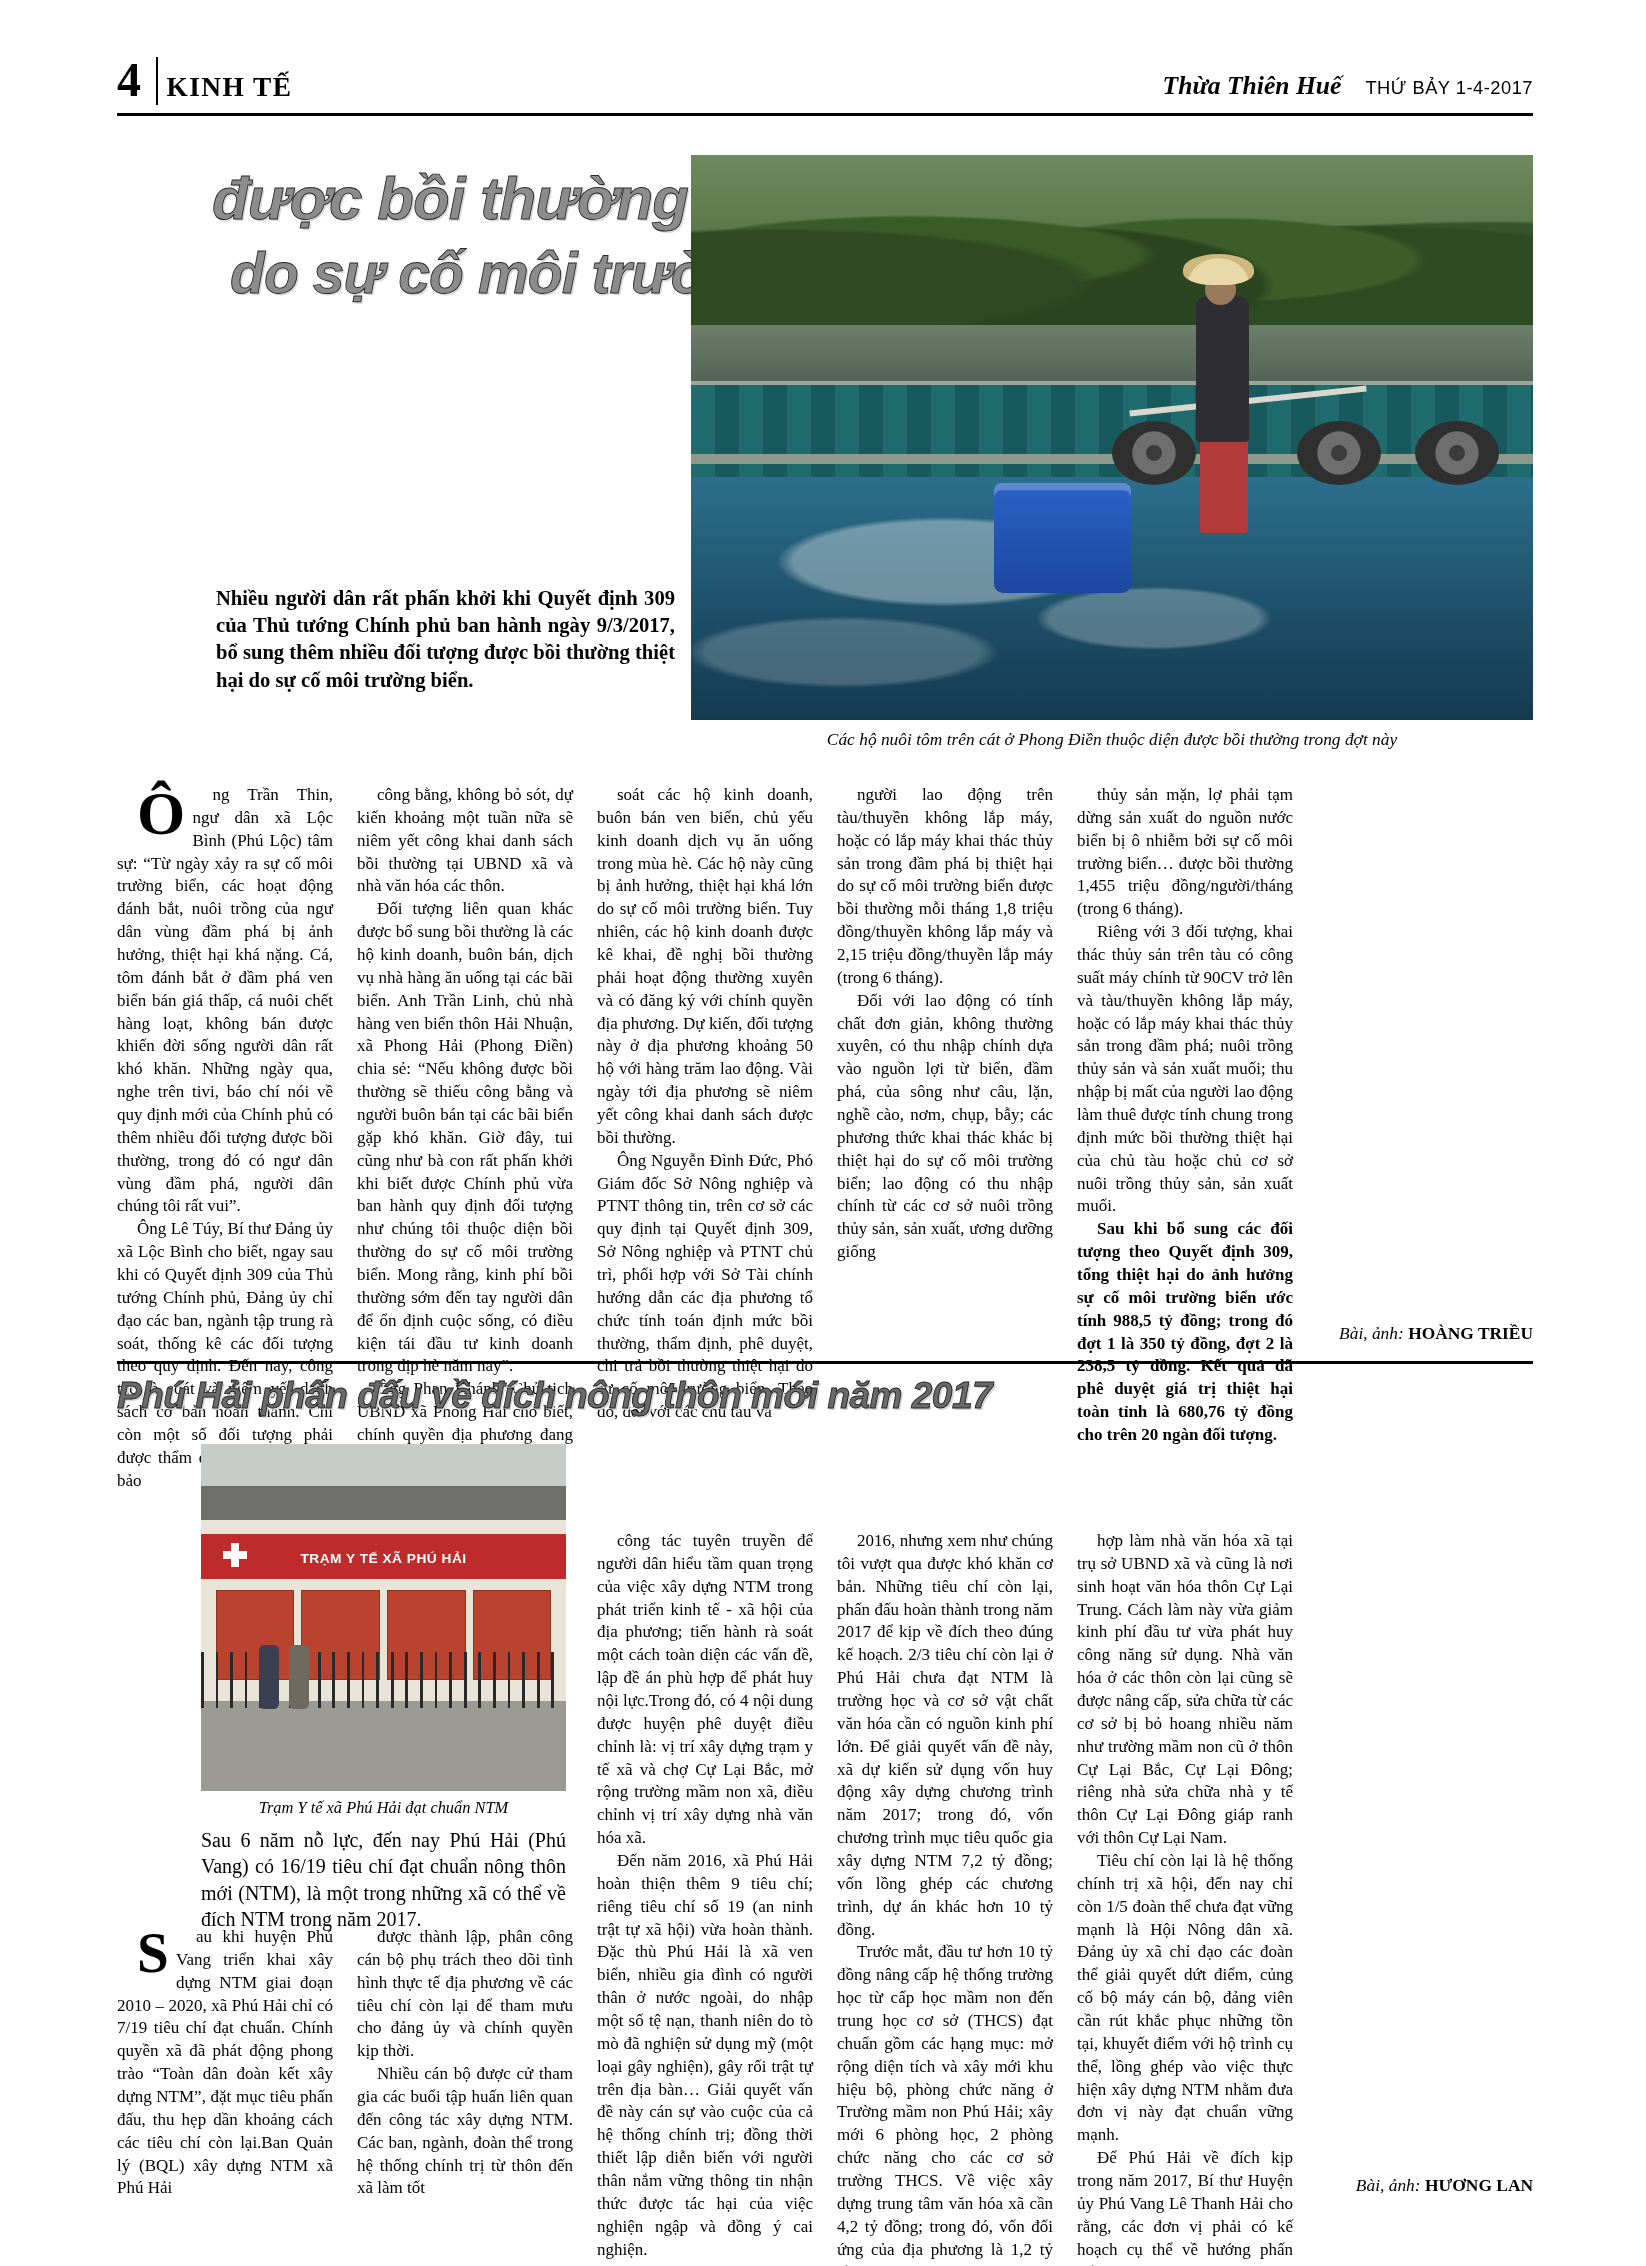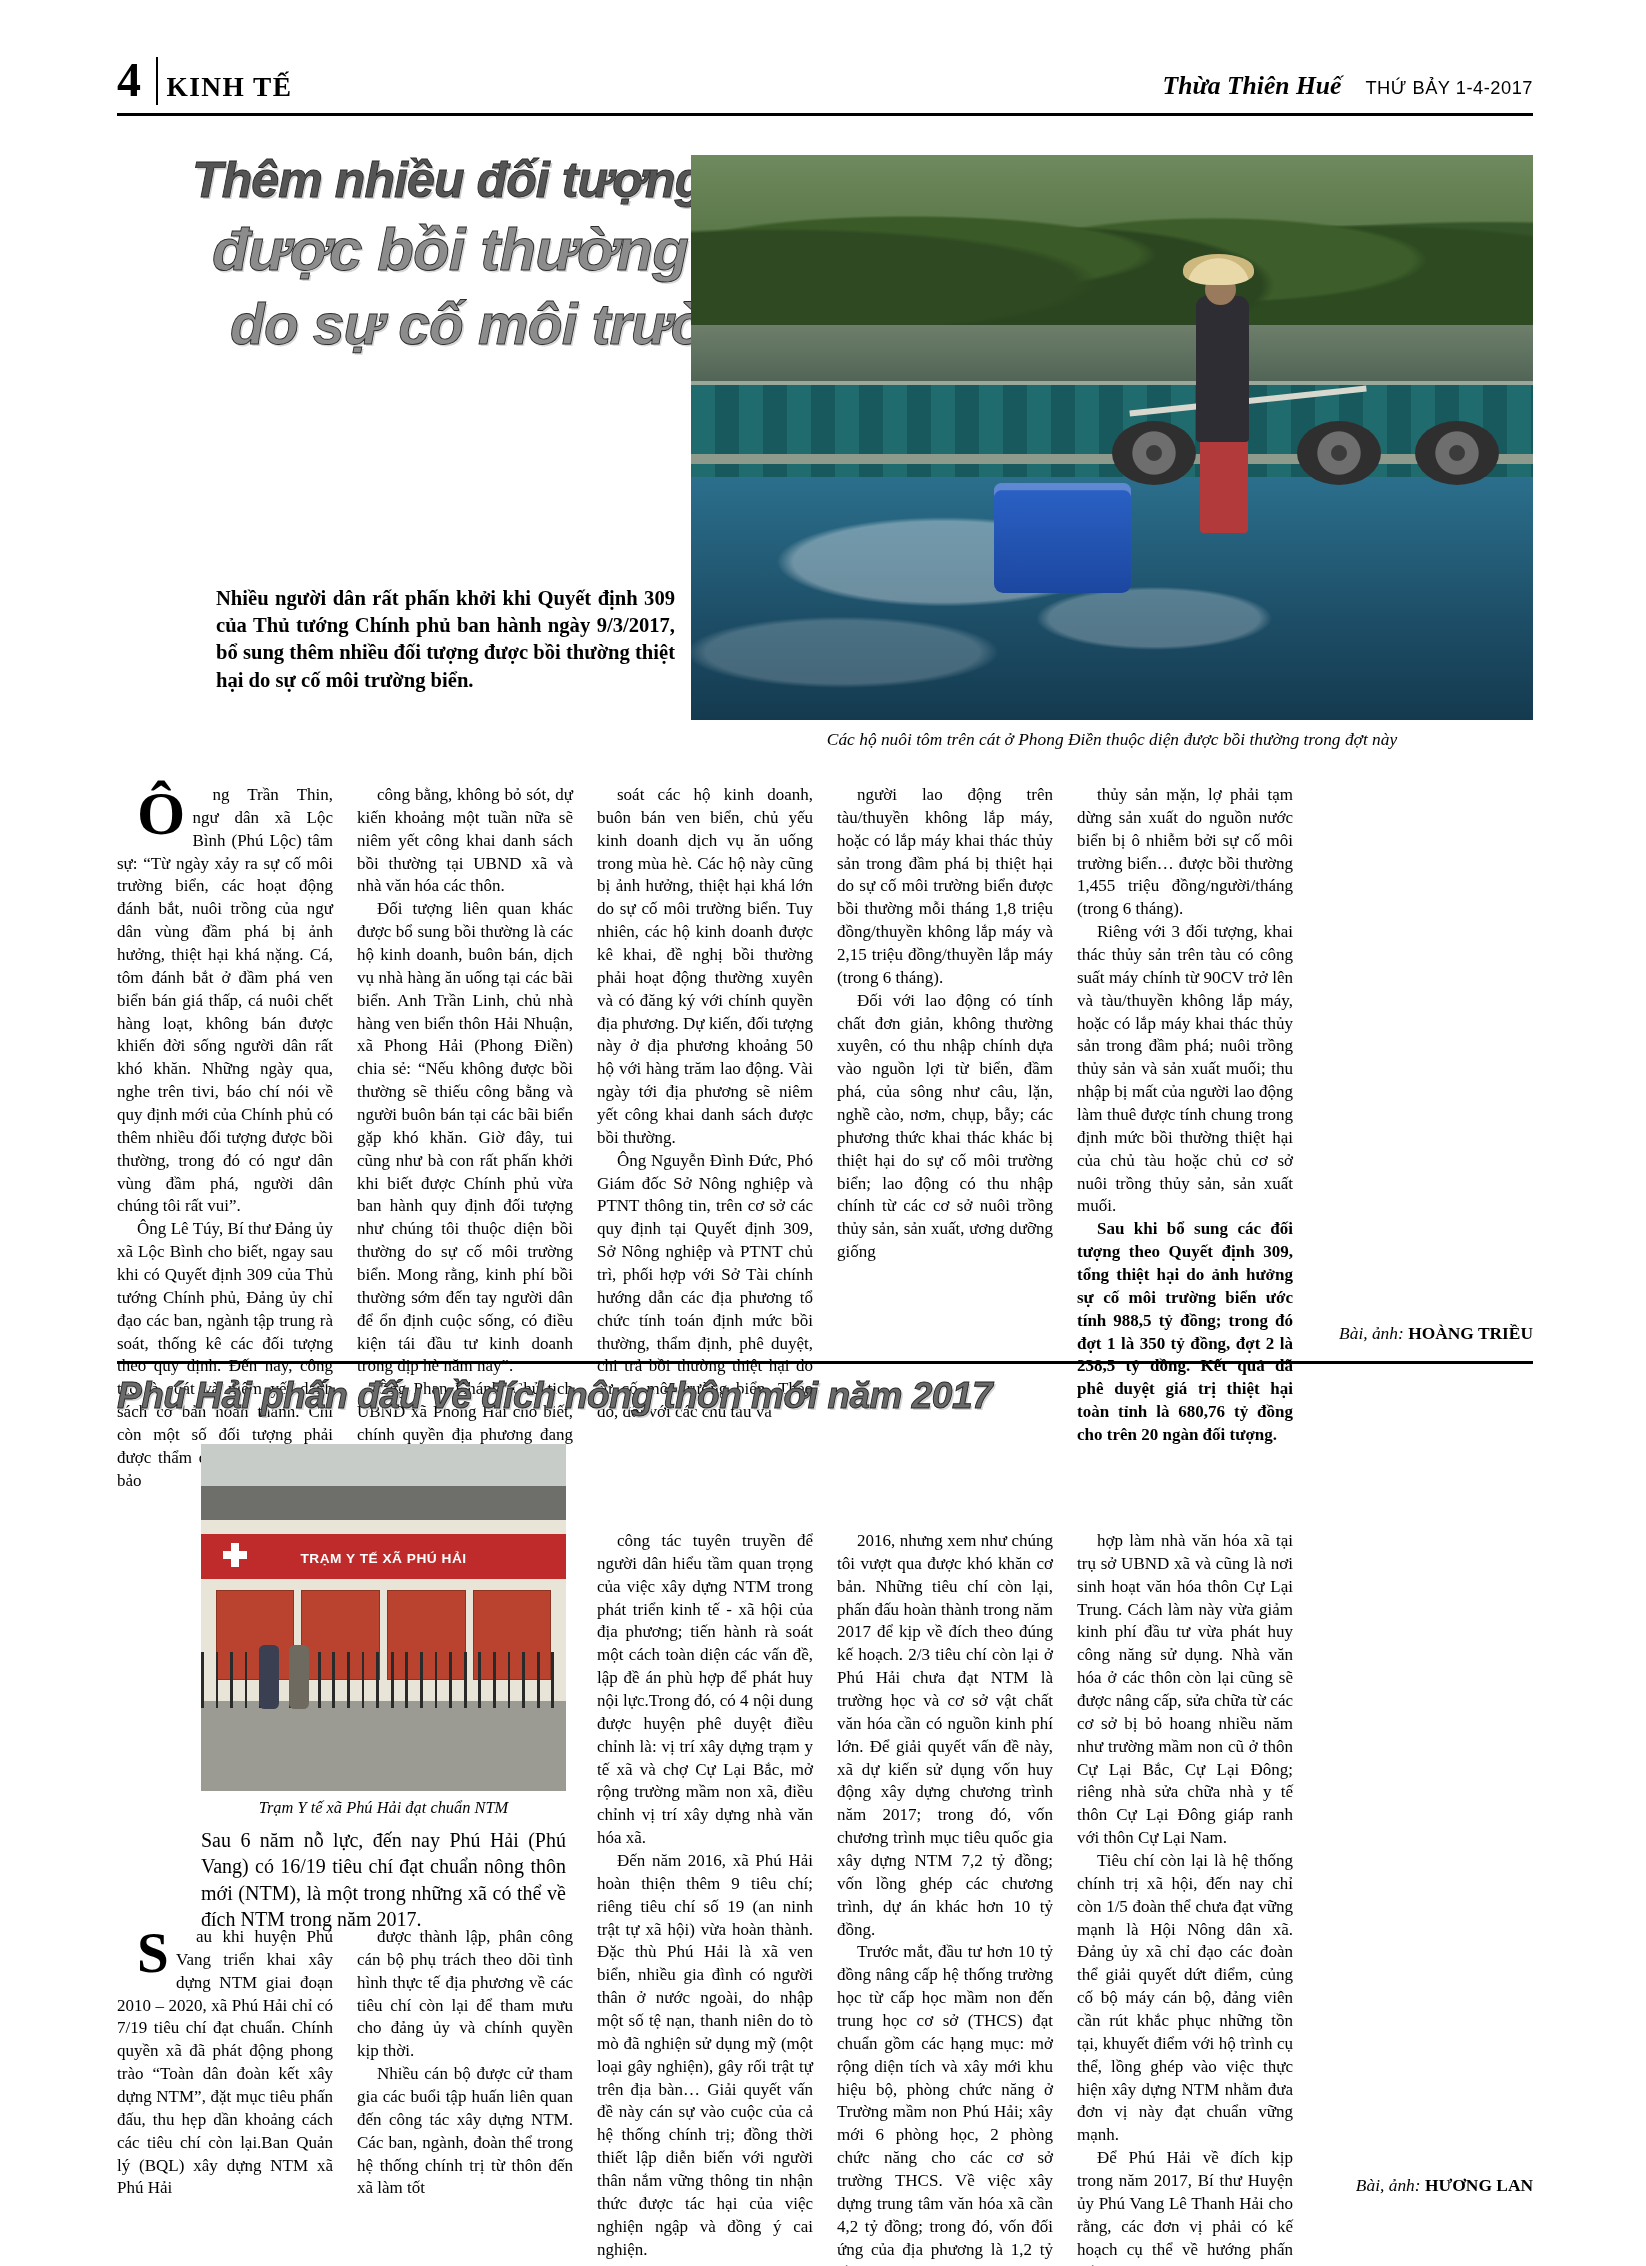--- a/index.html
+++ b/index.html
@@ -378,21 +378,20 @@
       <div class="section-name">KINH TẾ</div>
     </div>
     <div class="masthead-right">
       <div class="paper-name">Thừa Thiên Huế</div>
       <div class="paper-date">THỨ BẢY  1-4-2017</div>
     </div>
   </div>
   <div class="masthead-rule"></div>
 
   <div class="headline-block">
-    <div class="headline-line hl1">Thêm nhiều đối tượng</div>
     <div class="headline-line hl2">được bồi thường</div>
     <div class="headline-line hl3">do sự cố môi trường biển</div>
   </div>
 
   <div class="lead-para">Nhiều người dân rất phấn khởi khi Quyết định 309 của Thủ tướng Chính phủ ban hành ngày 9/3/2017, bổ sung thêm nhiều đối tượng được bồi thường thiệt hại do sự cố môi trường biển.</div>
 
   <div class="photo1">
     <div class="sky"></div>
     <div class="trees"></div>
     <div class="bank"></div>

